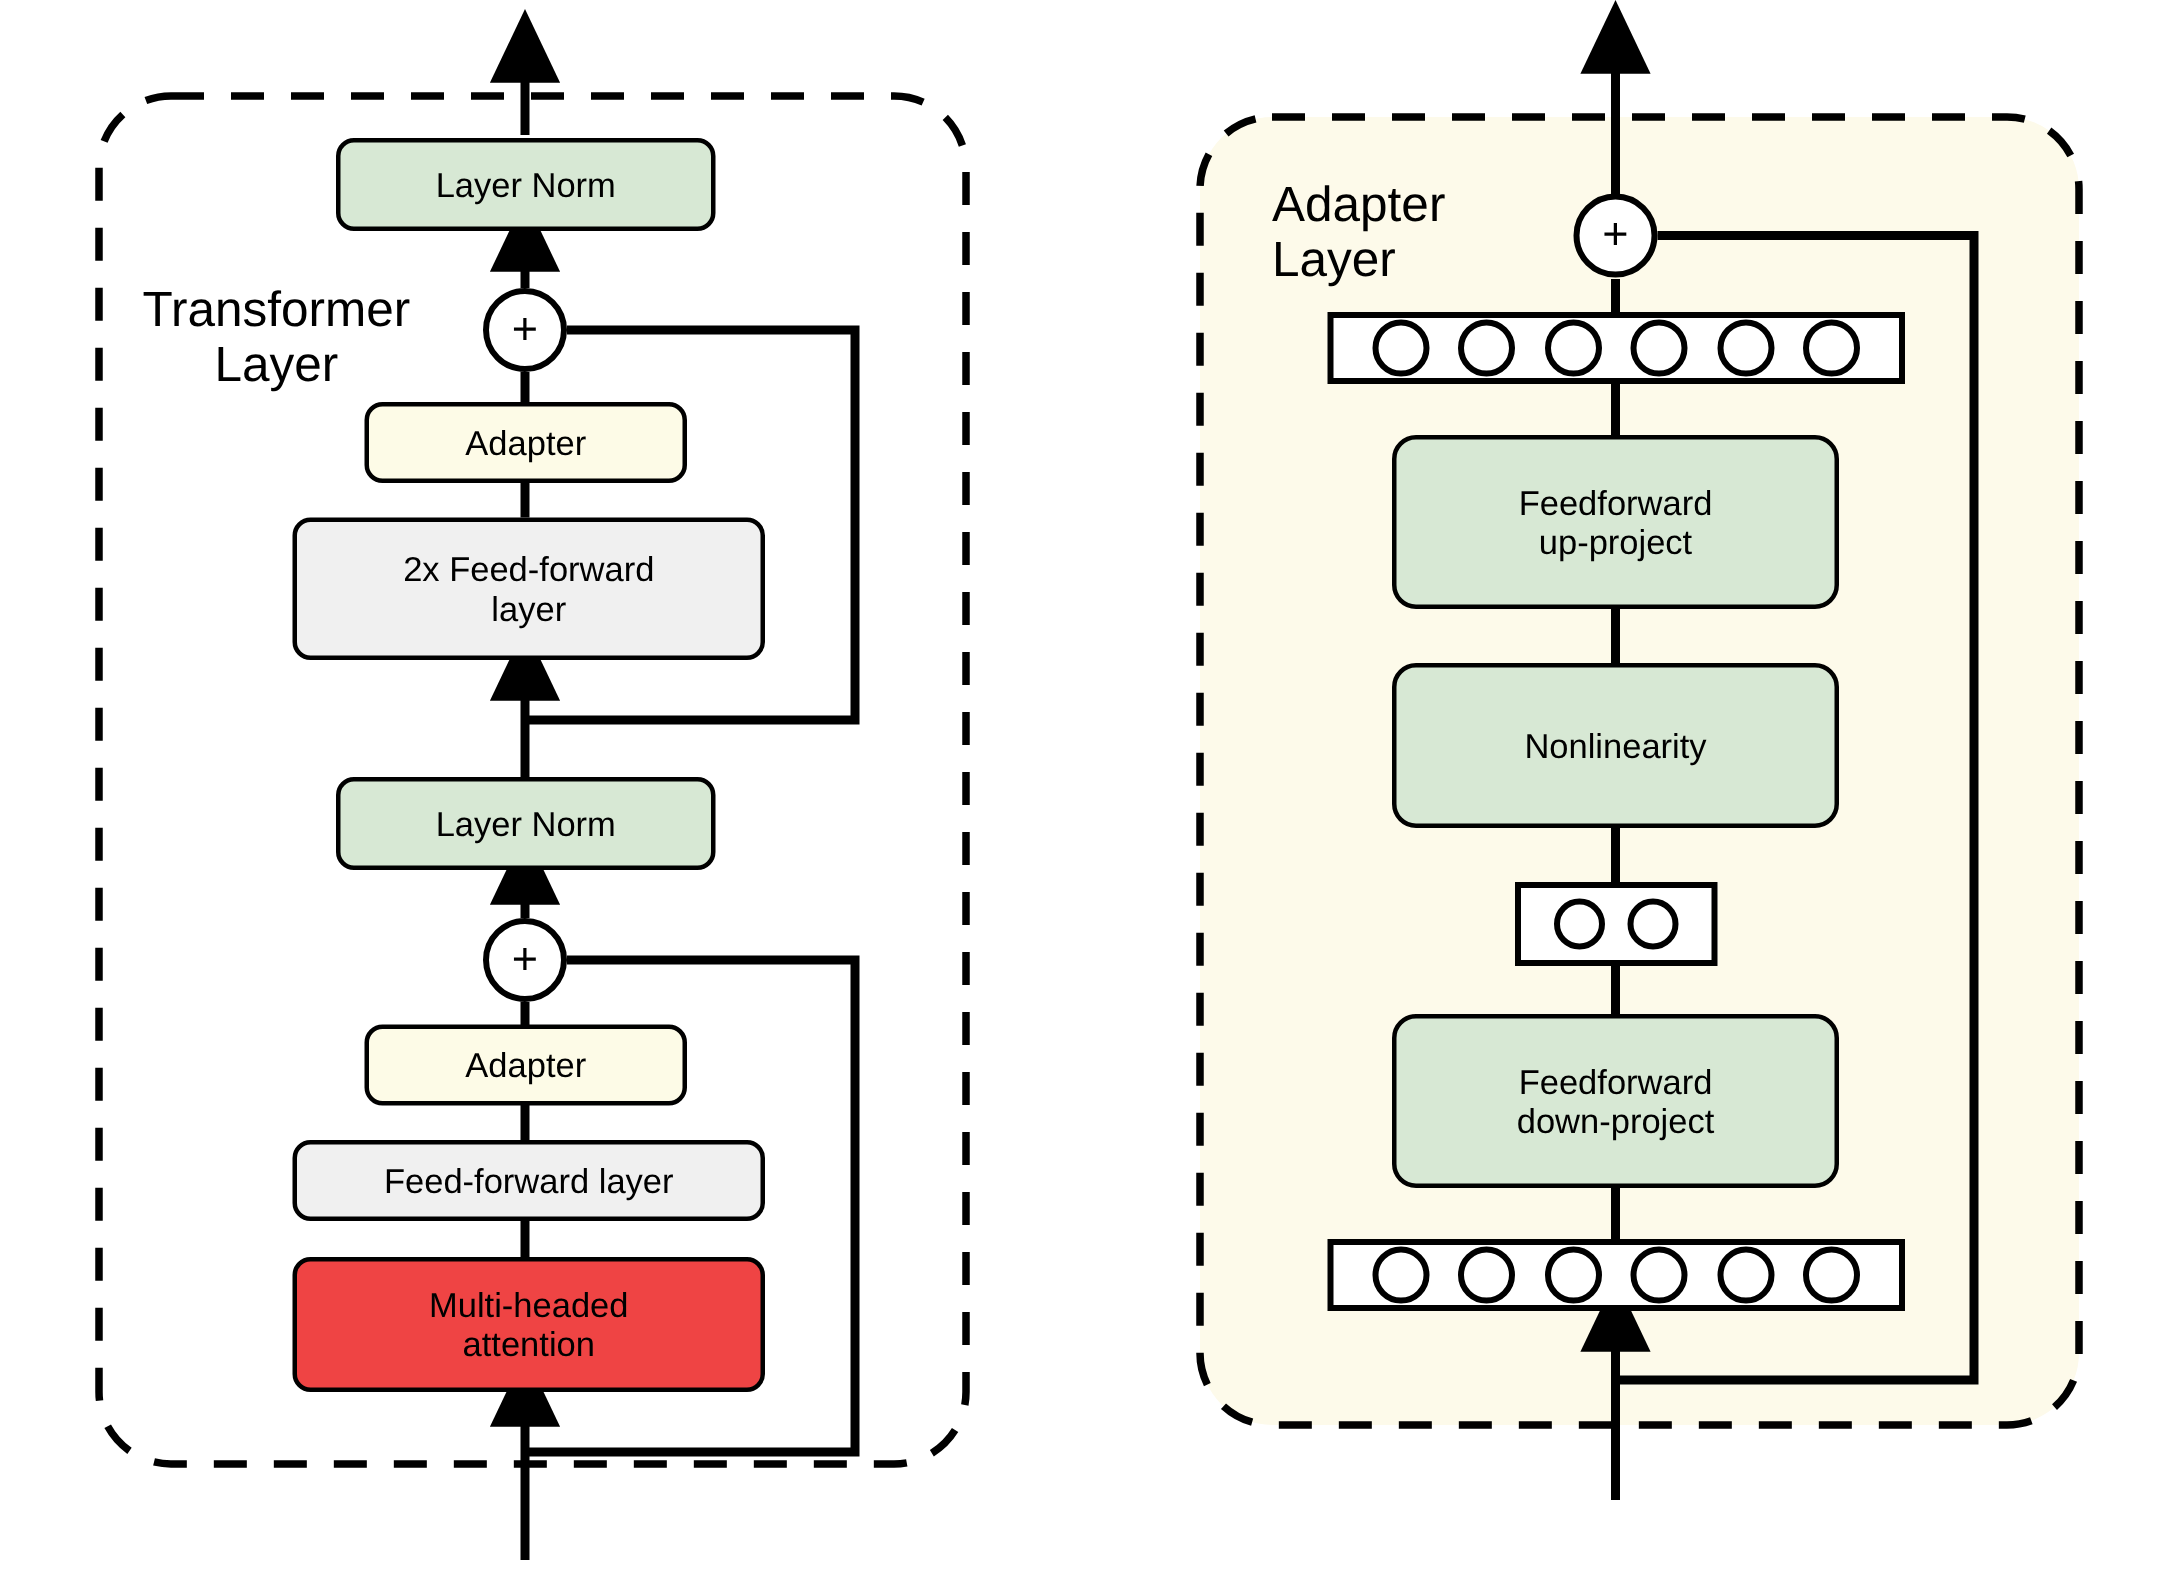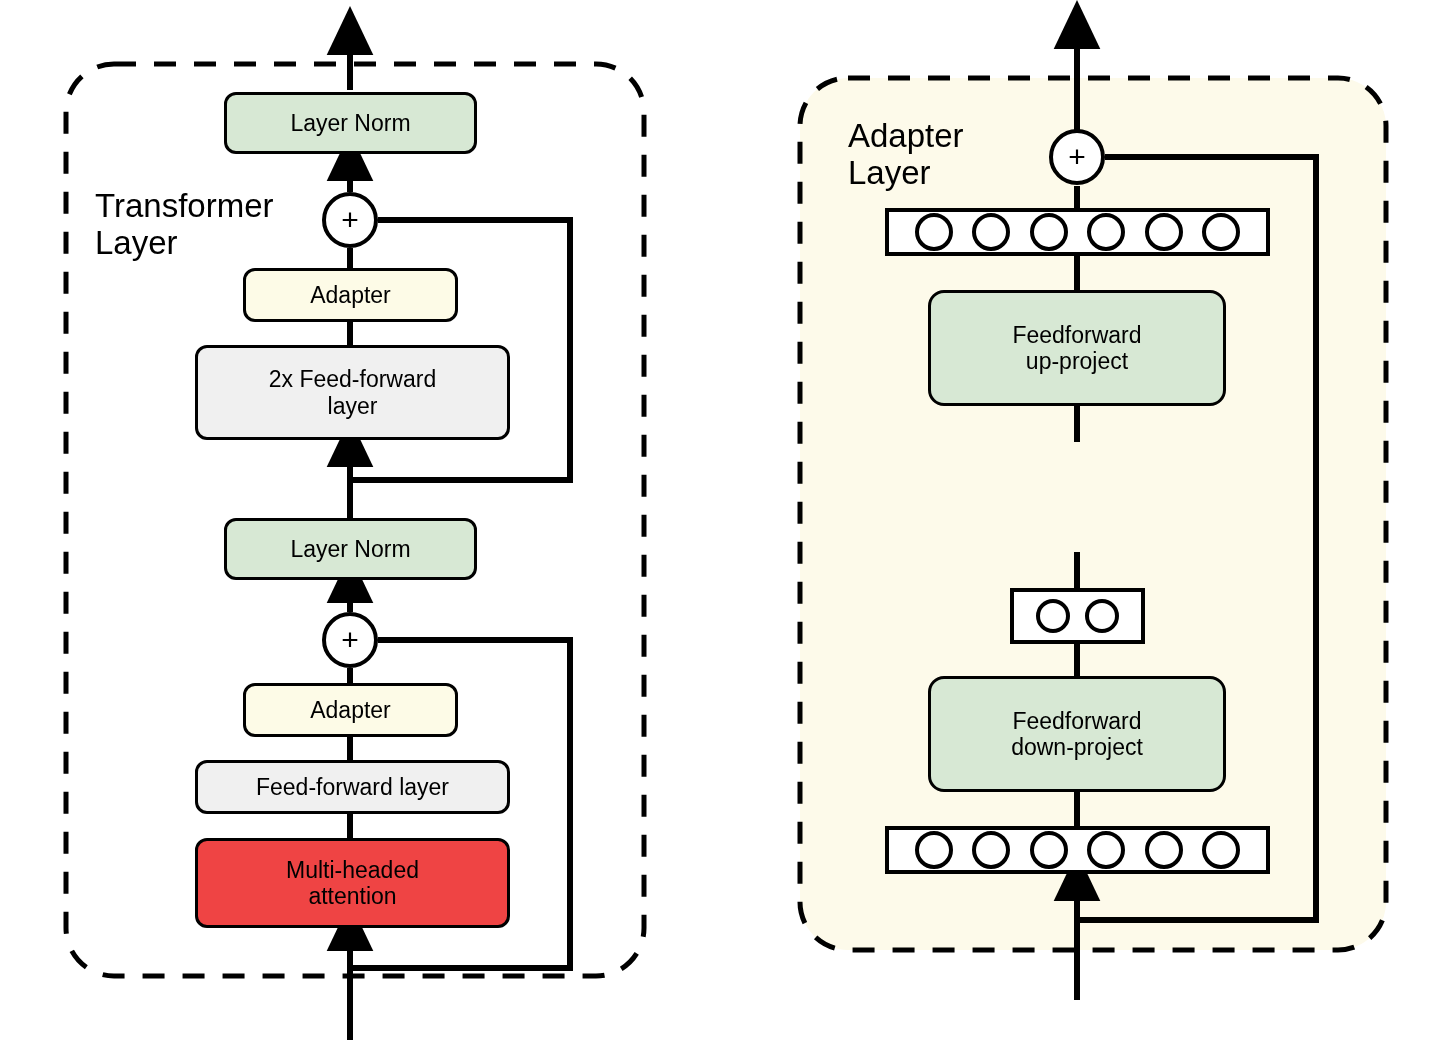--- a/index.html
+++ b/index.html
@@ -66,21 +66,21 @@
     <path d="M1077,676 L1077,644" stroke="#000000" stroke-width="6" fill="none"></path>
     <path d="M1077,588 L1077,552" stroke="#000000" stroke-width="6" fill="none"></path>
     <path d="M1077,442 L1077,406" stroke="#000000" stroke-width="6" fill="none"></path>
     <path d="M1077,290 L1077,256" stroke="#000000" stroke-width="6" fill="none"></path>
     <path d="M1077,208 L1077,186" stroke="#000000" stroke-width="6" fill="none"></path>
     <path d="M1077,130 L1077,24" stroke="#000000" stroke-width="6" fill="none" marker-end="url(#arrow)"></path>
 
     <path d="M1105,157 L1316,157 L1316,920 L1077,920" stroke="#000000" stroke-width="6" fill="none"></path>
   </svg>
 
-  <div class="grouplabel" style="left:95px;top:188px;">Transformer
+  <div class="grouplabel" style="left:95px;top:188px;text-align:center;">Transformer
 Layer</div>
 
   <div class="nodebox" style="left:224px;top:92px;width:253px;height:62px;background:#d7e8d4;">
     <span>Layer Norm</span>
   </div>
 
   <div class="plus" style="left:322px;top:192px;width:56px;height:56px;">
     <span>+</span>
   </div>
 
@@ -129,20 +129,24 @@
     <span class="neuron"></span>
     <span class="neuron"></span>
   </div>
 
   <div class="nodebox" style="left:928px;top:290px;width:298px;height:116px;background:#d7e8d4;
               border-radius:16px;">
     <span>Feedforward
 up-project</span>
   </div>
 
+  <div class="nodebox" style="left:928px;top:442px;width:298px;height:110px;background:#d7e8d4;
+              border-radius:16px;">
+    <span>Nonlinearity</span>
+  </div>
 
   <div class="band" style="left:1010px;top:588px;width:135px;height:56px;padding:0 14px;">
     <span class="neuron small"></span>
     <span class="neuron small"></span>
   </div>
 
   <div class="nodebox" style="left:928px;top:676px;width:298px;height:116px;background:#d7e8d4;
               border-radius:16px;">
     <span>Feedforward
 down-project</span>

